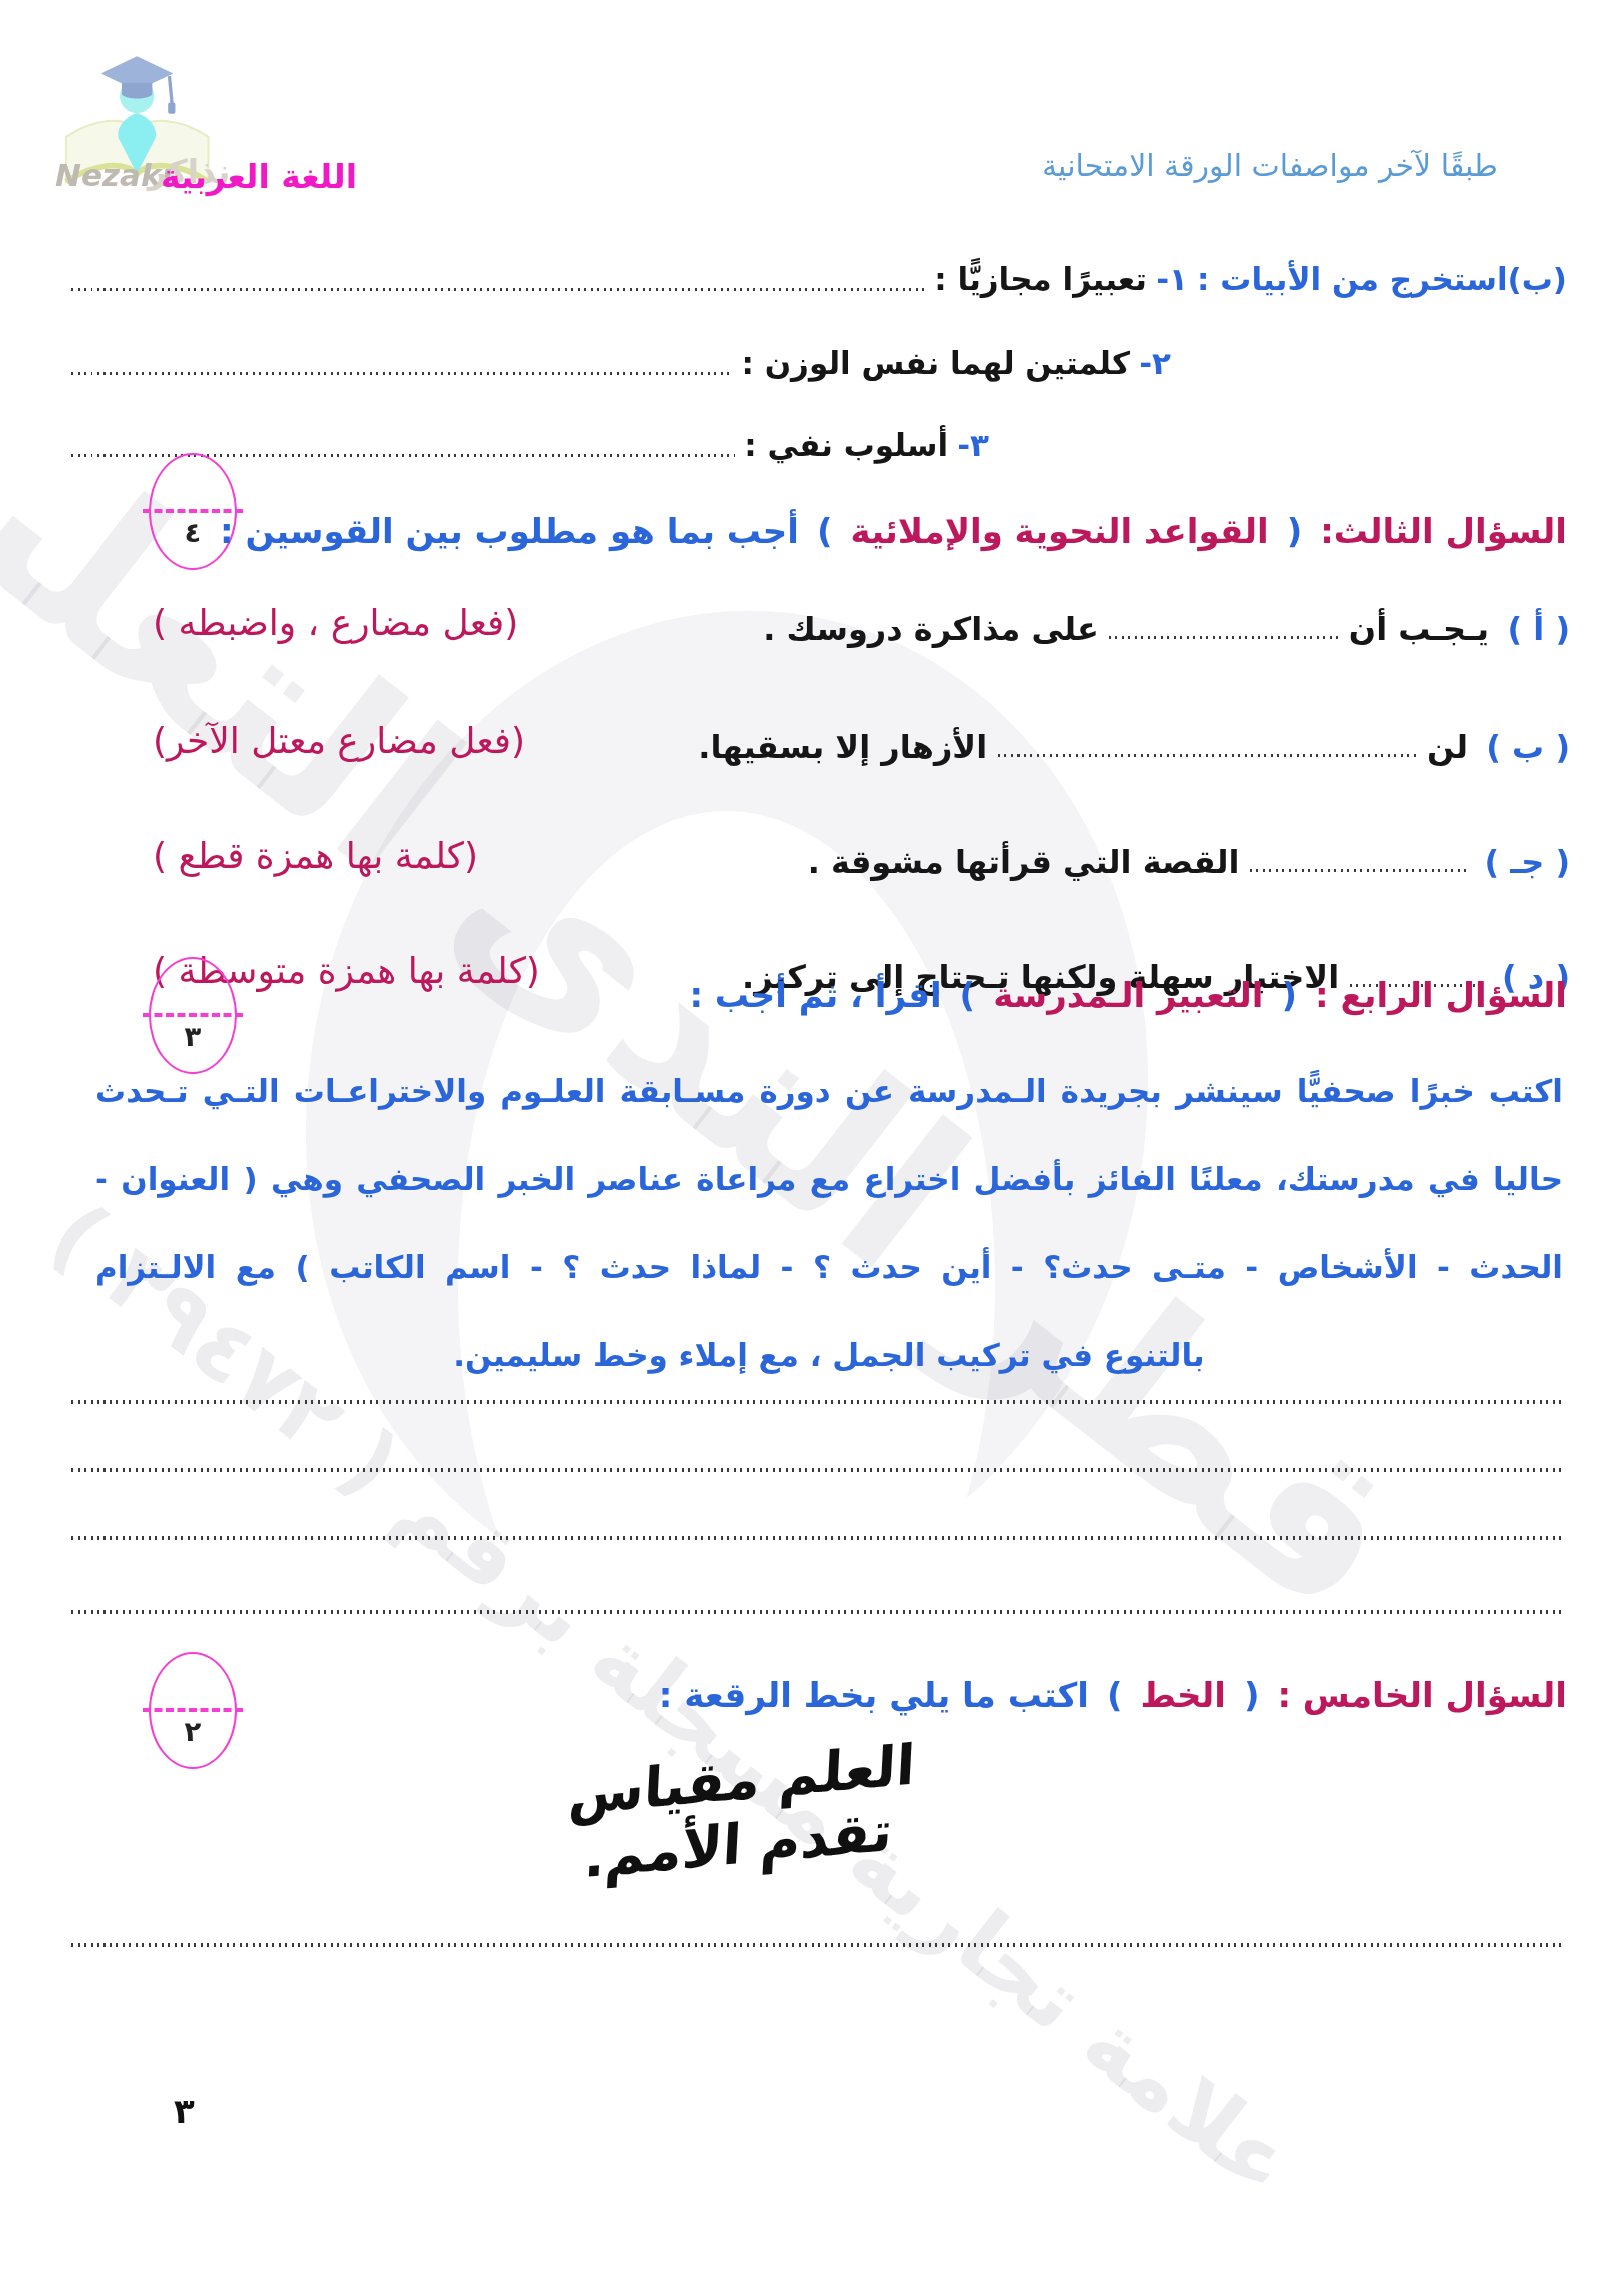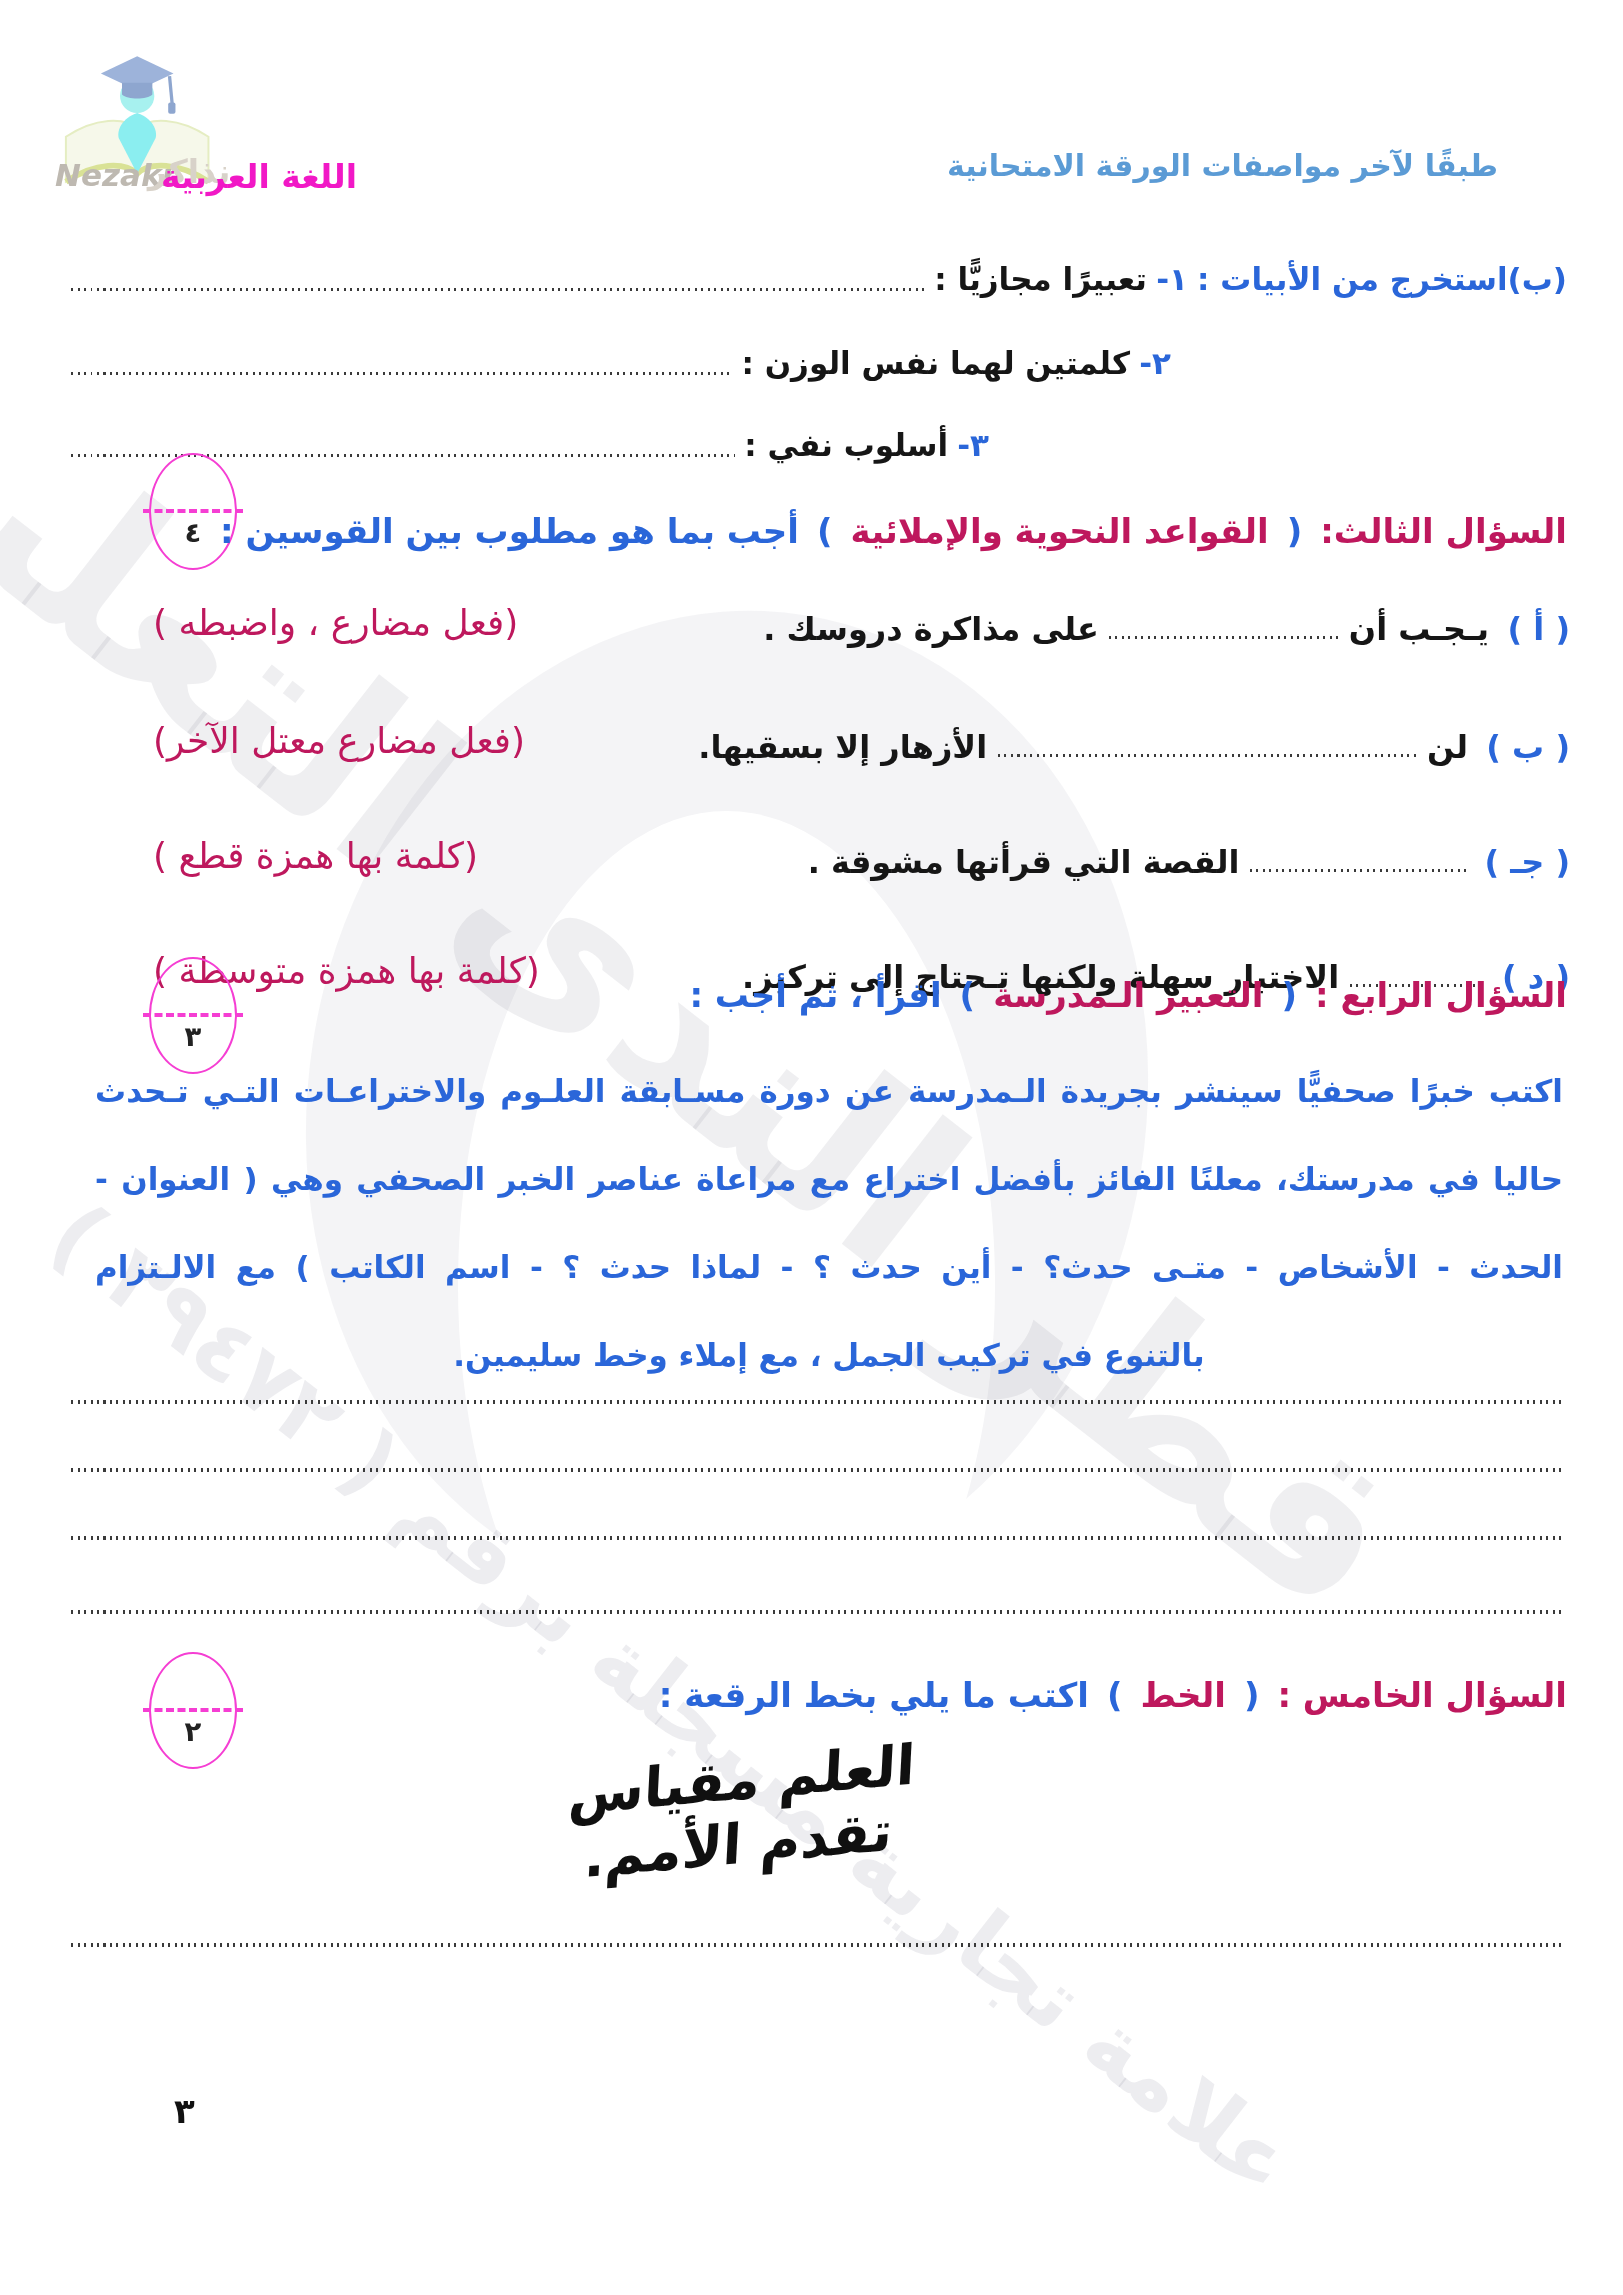--- a/index.html
+++ b/index.html
@@ -19,21 +19,21 @@
     transform:rotate(38deg); transform-origin:0 0; font-size:88px; font-weight:700;
     color:rgba(95,95,118,0.11); direction:rtl;}
   
   .logo{position:absolute; left:56px; top:43px; width:165px; height:148px;}
   .brand-latin{position:absolute; left:55px; top:157px; font-size:31px; font-weight:700;
     font-style:italic; color:#beb9b1; z-index:1; direction:ltr;}
   .brand-arabic{position:absolute; left:148px; top:152px; font-size:33px; font-weight:700;
     color:#d8d2c9; z-index:1;}
   .subject{position:absolute; left:161px; top:157px; font-size:33px; font-weight:800;
     color:#f118c6; z-index:2;}
-  .tagline{position:absolute; right:125px; top:148px; font-size:30px; font-weight:700;
+  .tagline{position:absolute; right:125px; top:148px; font-size:30px; font-weight:400;
     color:#5b9bd5; z-index:2;text-align:center;}
   
   .bl{color:#2a66d9;} .bk{color:#161616;} .mg{color:#be185d;}
   
   .browrap{position:absolute; display:flex; align-items:flex-end; column-gap:9.2px;
     font-size:31px; font-weight:700; line-height:1.3; z-index:3;}
   .b1{top:259px; right:56px; left:71px;}
   .b2{top:343px; right:452px; left:71px;}
   .b3{top:425px; right:634px; left:71px;}
   .dotfill{flex:1; height:3.3px; margin-bottom:8.5px;

